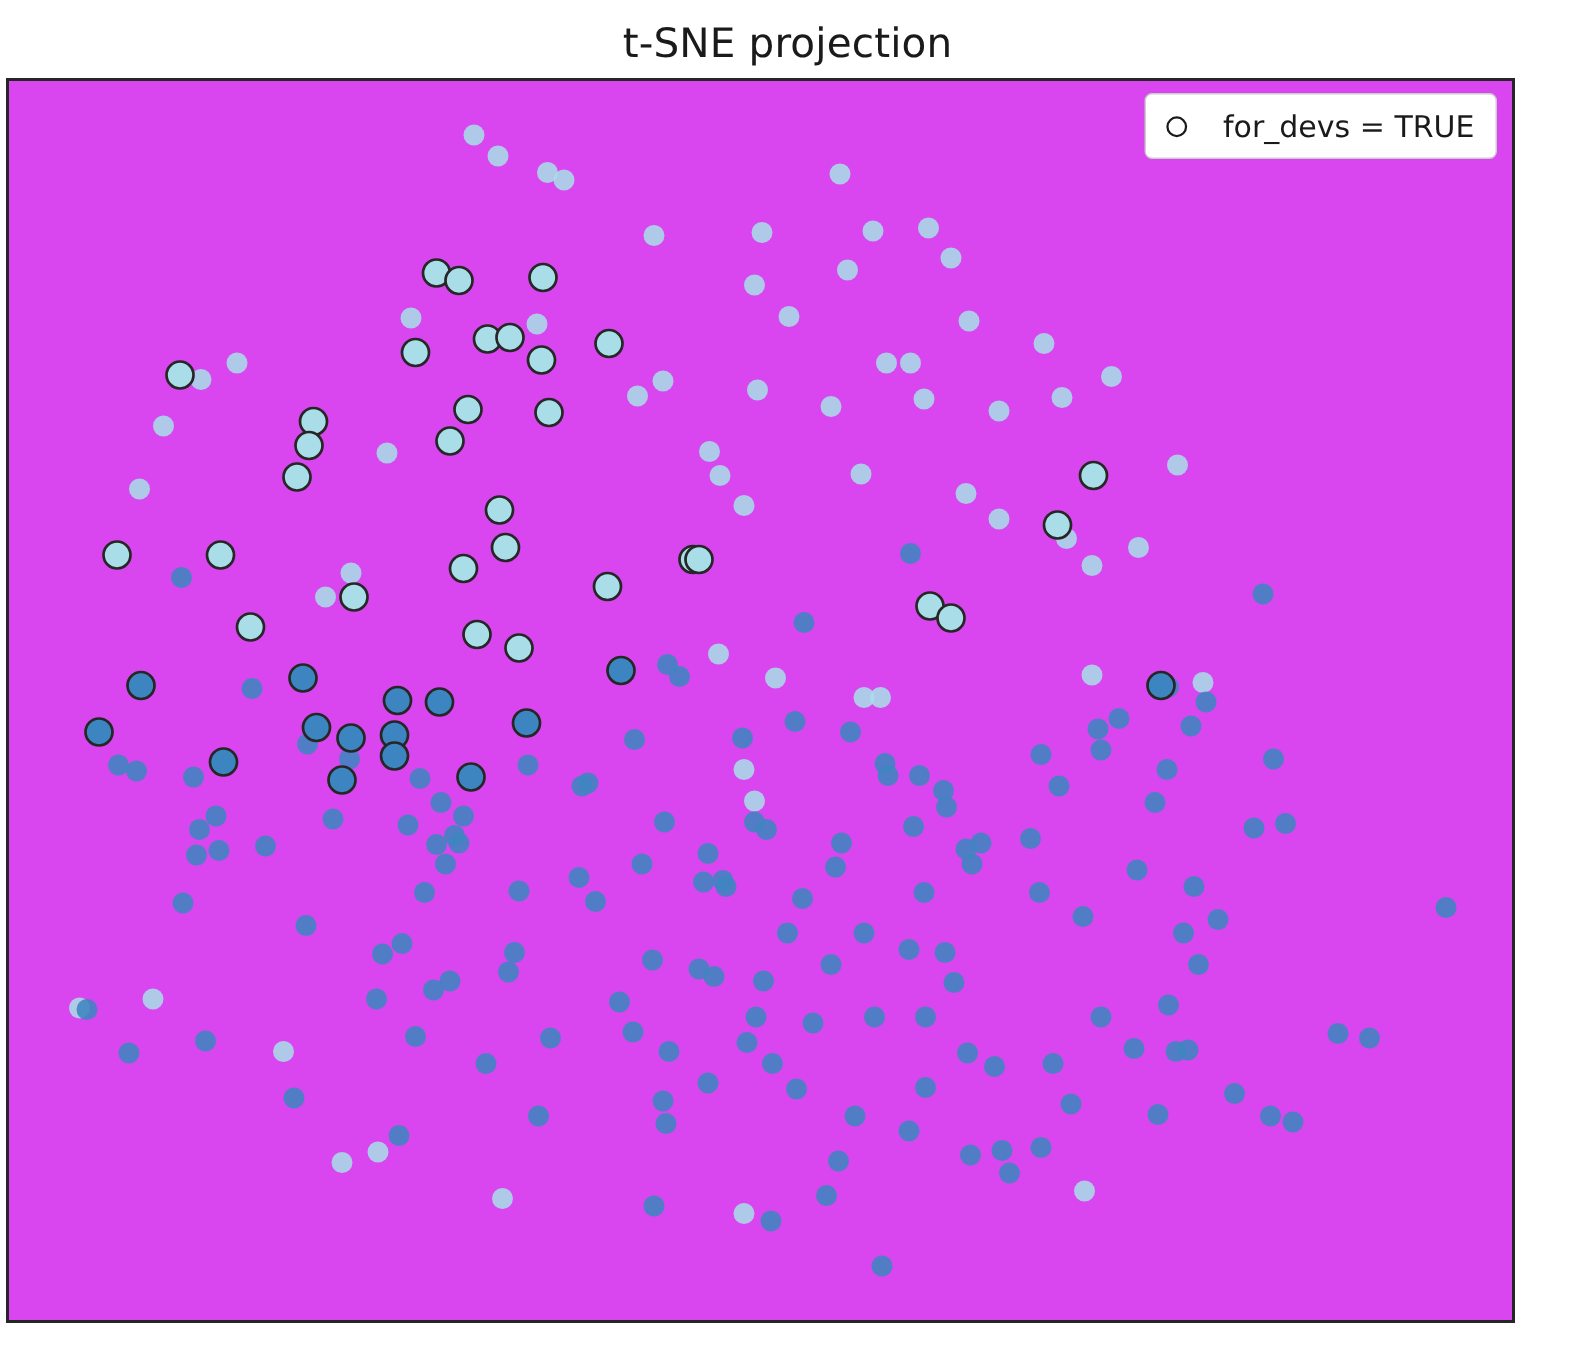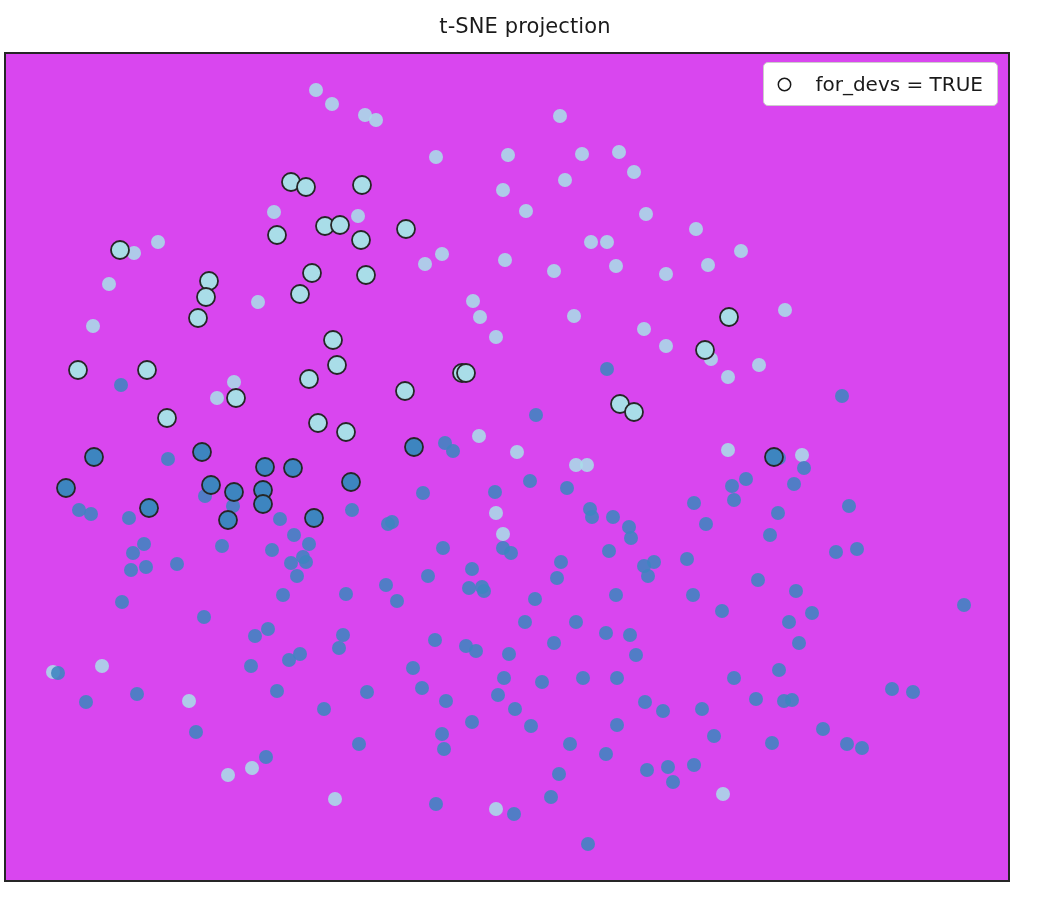--- a/index.html
+++ b/index.html
@@ -18,21 +18,21 @@
     width: 1050px;
     height: 900px;
     background: #ffffff;
   }
   #chart-title {
     position: absolute;
     left: 0;
     top: 14px;
     width: 1050px;
     text-align: center;
-    font-size: 21px;
+    font-size: 27px;
     color: #1a1a1a;
     font-family: "DejaVu Sans", sans-serif;
     letter-spacing: 0.1px;
   }
   #plot-area {
     position: absolute;
     left: 4px;
     top: 52px;
     width: 1006px;
     height: 830px;

